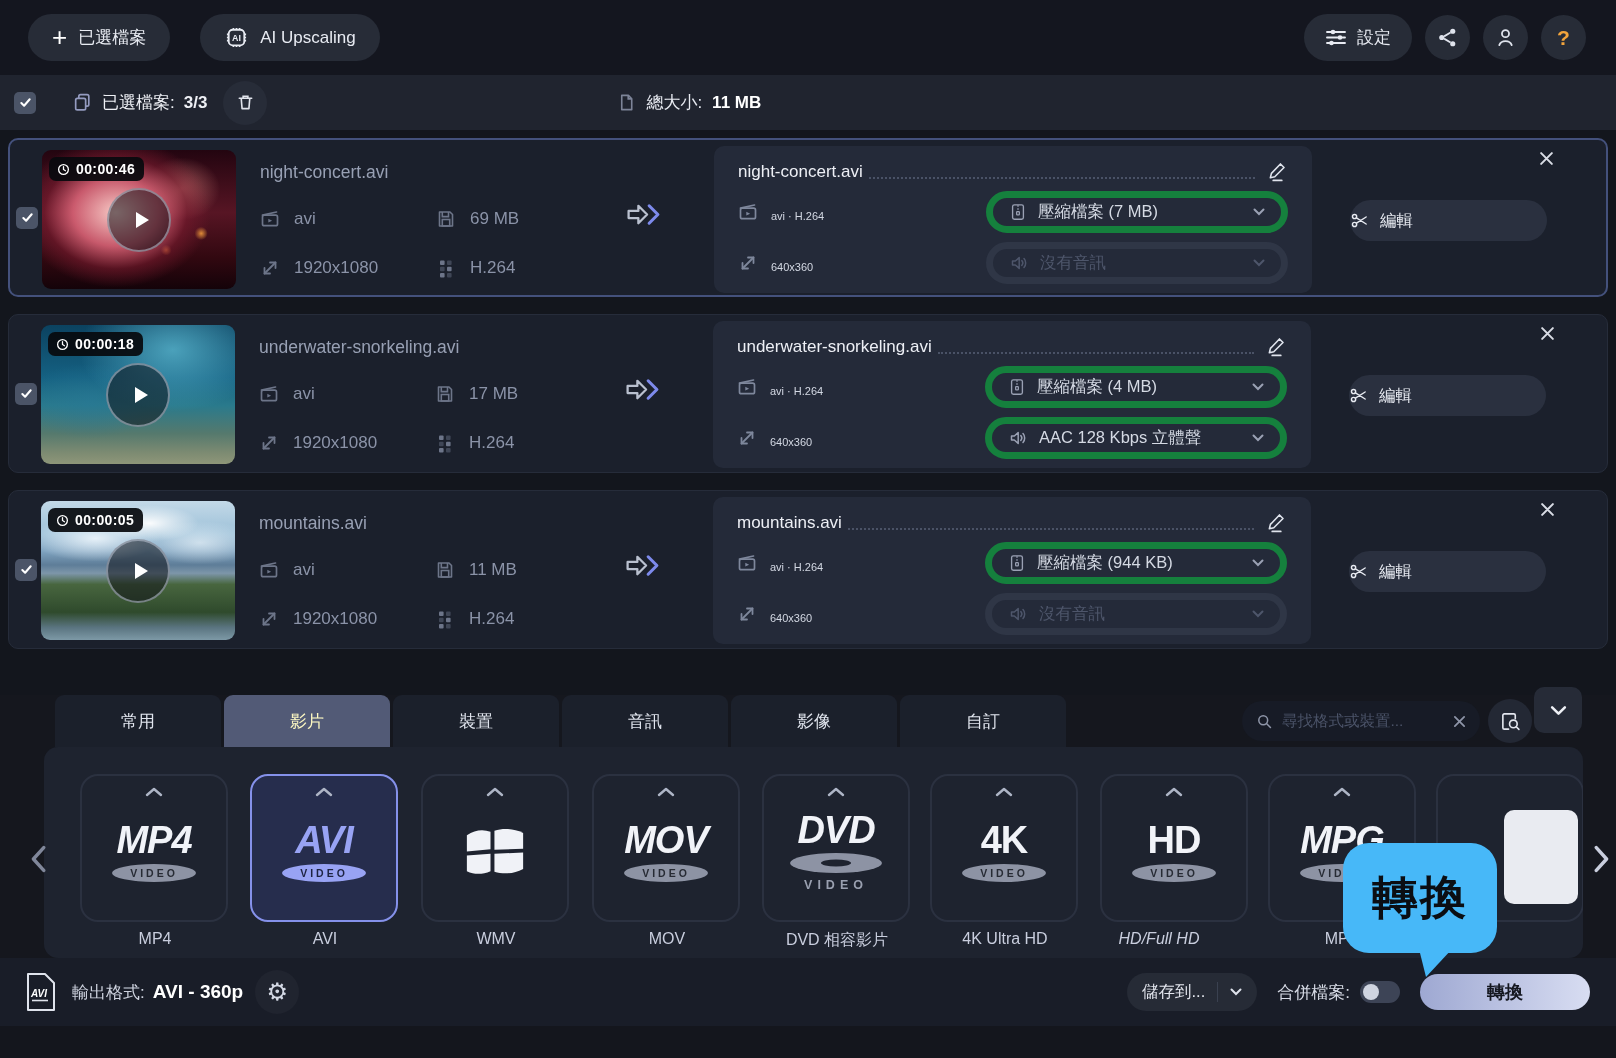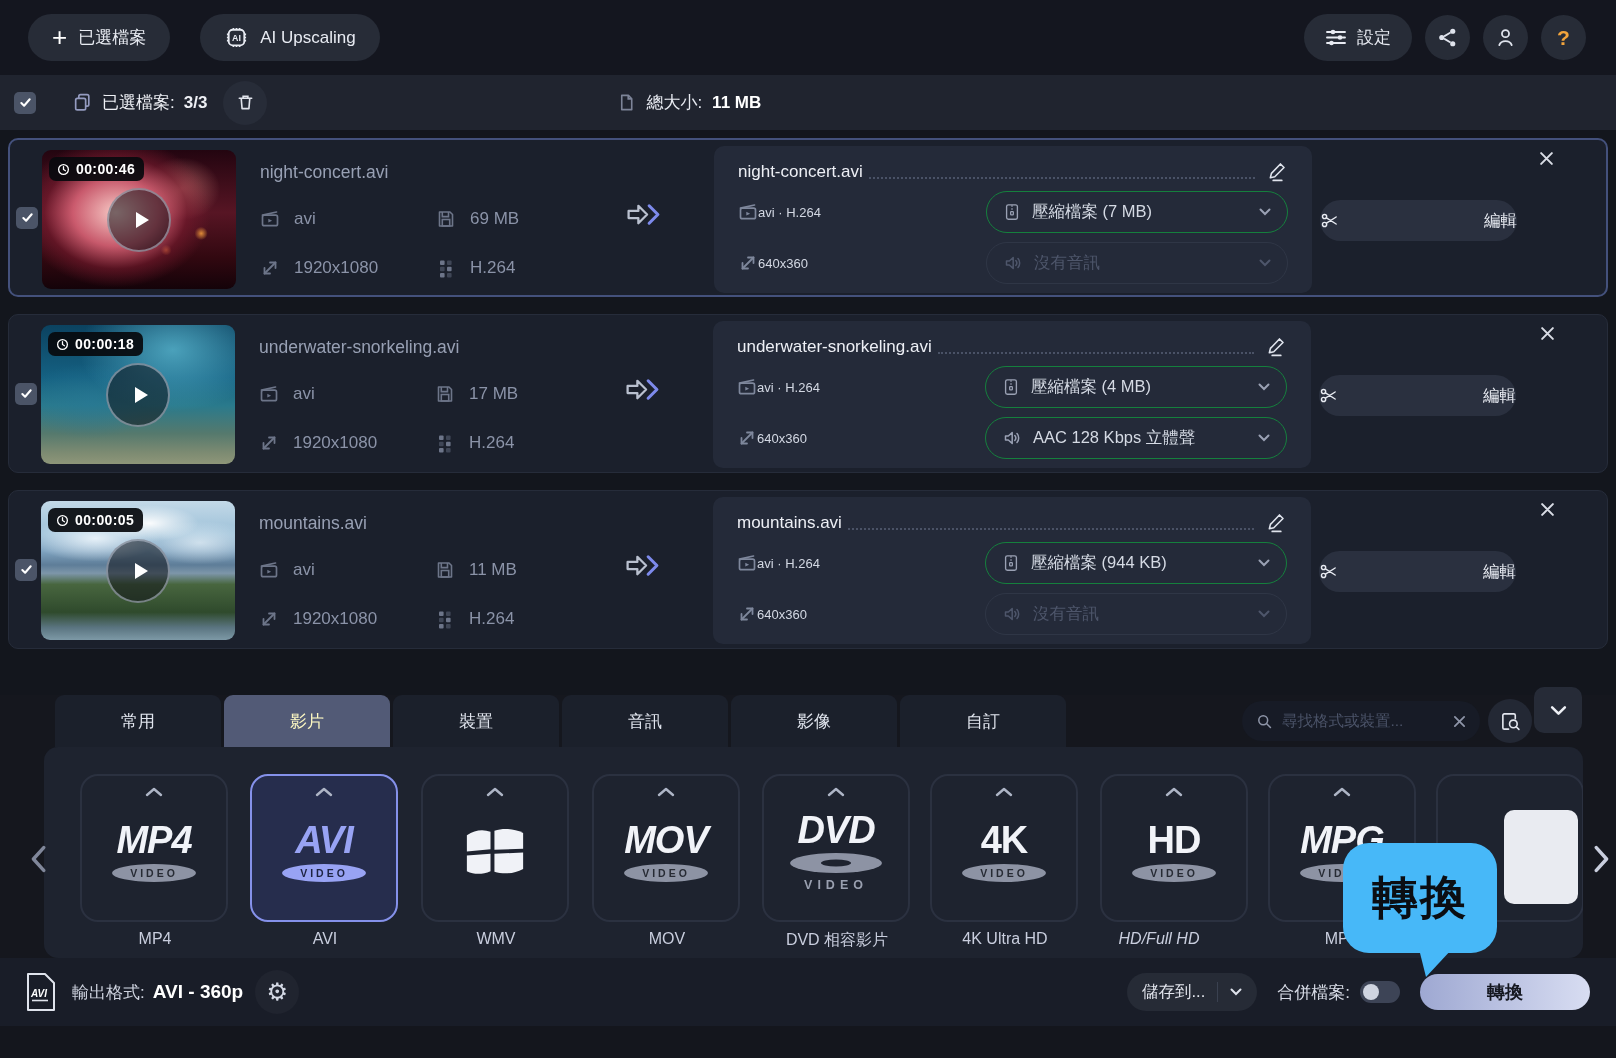--- a/index.html
+++ b/index.html
@@ -53,28 +53,28 @@
   .meta-item { display:flex; align-items:center; gap:14px; font-size:17px; color:#8b93a8; }
   .meta-item svg { flex:none; color:#6d7589; }
   .xfer-arrow { position:absolute; left:615px; top:61px; }
 
   .out-panel { position:absolute; left:704px; top:6px; width:598px; height:147px; background:#242a39; border-radius:10px; padding:15px 24px 12px; }
   .name-line { display:flex; align-items:flex-end; }
   .out-name { font-size:17px; color:#edeff5; white-space:nowrap; }
   .dots { flex:1; border-bottom:2px dotted #4a5266; margin:0 12px 3px 6px; height:12px; }
   .pencil-btn { cursor:pointer; display:flex; flex-direction:column; align-items:center; }
   .panel-row { display:flex; align-items:center; margin-top:9px; height:42px; }
-  .panel-meta { display:flex; align-items:center; font-size:13px; color:#d3d8e3; width:240px; }
+  .panel-meta { display:flex; align-items:flex-end; gap:13px; font-size:11px; color:#d3d8e3; width:240px; }
   .panel-meta svg { color:#7e879c; flex:none; }
-  .dropdown { margin-left:auto; width:302px; height:42px; border:1px solid #15803d; border-radius:21px; display:flex; align-items:center; gap:11px; padding:0 16px; font-size:16.5px; color:#d5dae4; cursor:pointer; }
+  .dropdown { margin-left:auto; width:302px; height:42px; border:7px solid #15803d; border-radius:21px; display:flex; align-items:center; gap:11px; padding:0 16px; font-size:16.5px; color:#d5dae4; cursor:pointer; }
   .dropdown svg { color:#9aa1b4; flex:none; }
   .dropdown .chev { margin-left:auto; }
   .dropdown.disabled { border-color:#2f3646; color:#4e566b; cursor:default; }
   .dropdown.disabled svg { color:#4e566b; }
-  .edit-btn { position:absolute; left:1310px; top:60px; width:197px; height:41px; background:#2a303f; border-radius:21px; display:flex; align-items:center; justify-content:space-between; font-size:16.5px; color:#e8ebf2; cursor:pointer; }
+  .edit-btn { position:absolute; left:1340px; top:60px; width:197px; height:41px; background:#2a303f; border-radius:21px; display:flex; align-items:center; justify-content:flex-start; gap:11px; font-size:16.5px; color:#e8ebf2; cursor:pointer; }
   .row-close { position:absolute; right:52px; top:11px; cursor:pointer; }
 
   
   .bottom { position:relative; background:#15171e; }
   .tabsrow { height:52px; display:flex; gap:3px; padding-left:55px; position:relative; }
   .tab { width:166px; display:flex; align-items:center; justify-content:center; background:#1b202b; color:#e1e5ee; font-size:17px; border-radius:9px 9px 0 0; cursor:pointer; }
   .tab.selected { background:#525a76; color:#fef9c3; }
   .search-pill { position:absolute; right:136px; top:6px; width:238px; height:40px; background:#171b26; border-radius:20px; display:flex; align-items:center; gap:9px; padding:0 14px; }
   .search-pill input { flex:1; background:transparent; border:none; outline:none; color:#c7ccd9; font-size:15.5px; font-family:inherit; min-width:0; }
   .search-pill input::placeholder { color:#4b5368; }

